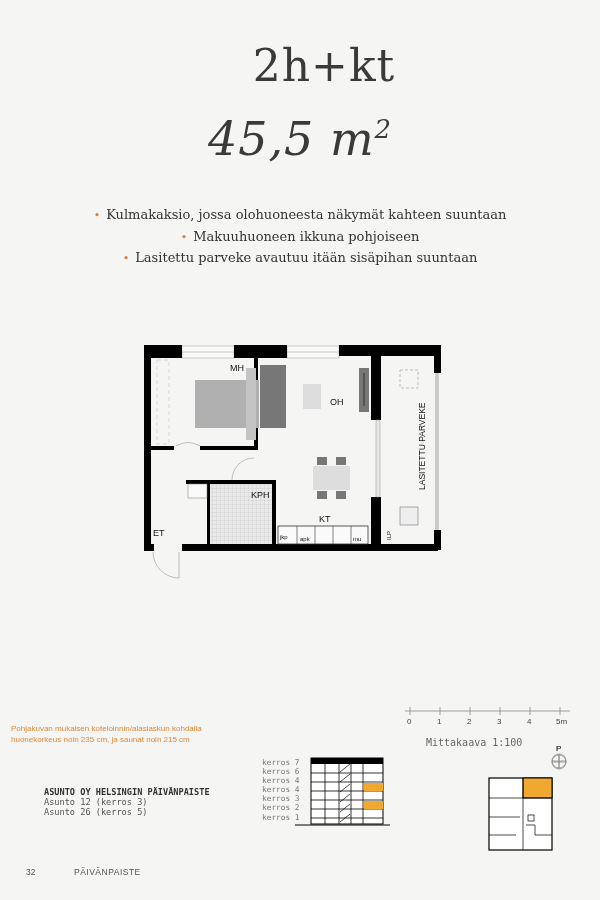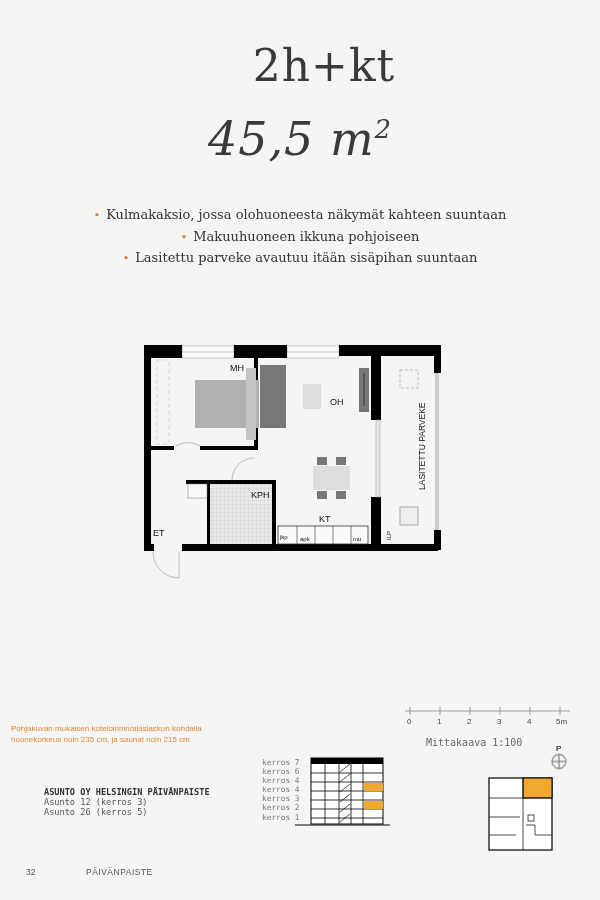--- a/index.html
+++ b/index.html
@@ -26,21 +26,21 @@
   }
   .mono { font-family:"DejaVu Sans Mono", monospace; }
   .company { position:absolute; left:11px; top:787px; font-size:8.6px; line-height:10px; color:#555;margin-left:33px; }
   .company .h { color:#333; font-weight:bold; }
   .scale { position:absolute; left:400px; top:700px; width:180px; height:80px; }
   .scale-label { position:absolute; left:403px; top:737px; font-size:10px; color:#666;margin-left:23px; }
   .elev { position:absolute; left:262px; top:758px; }
   .elev .lbl { font-size:7.8px; color:#777; height:9.1px; line-height:9.1px; }
   .mini { position:absolute; left:480px; top:740px; width:115px; height:115px; }
   .footer-num { position:absolute; left:26px; top:867px; font-size:8.5px; color:#555; }
-  .footer-name { position:absolute; left:86px; top:867px; font-size:8.5px; color:#555; letter-spacing:0.5px; }
+  .footer-name { position:absolute; left:74px; top:867px; font-size:8.5px; color:#555; letter-spacing:0.5px; }
 </style>
 </head>
 <body>
 
 <div class="title t1">2h+kt</div>
 <div class="title t2"><span>45,5 m</span><sup>2</sup></div>
 
 <ul class="features">
   <li><span class="dot">•</span><span>Kulmakaksio, jossa olohuoneesta näkymät kahteen suuntaan</span></li>
   <li><span class="dot">•</span><span>Makuuhuoneen ikkuna pohjoiseen</span></li>

